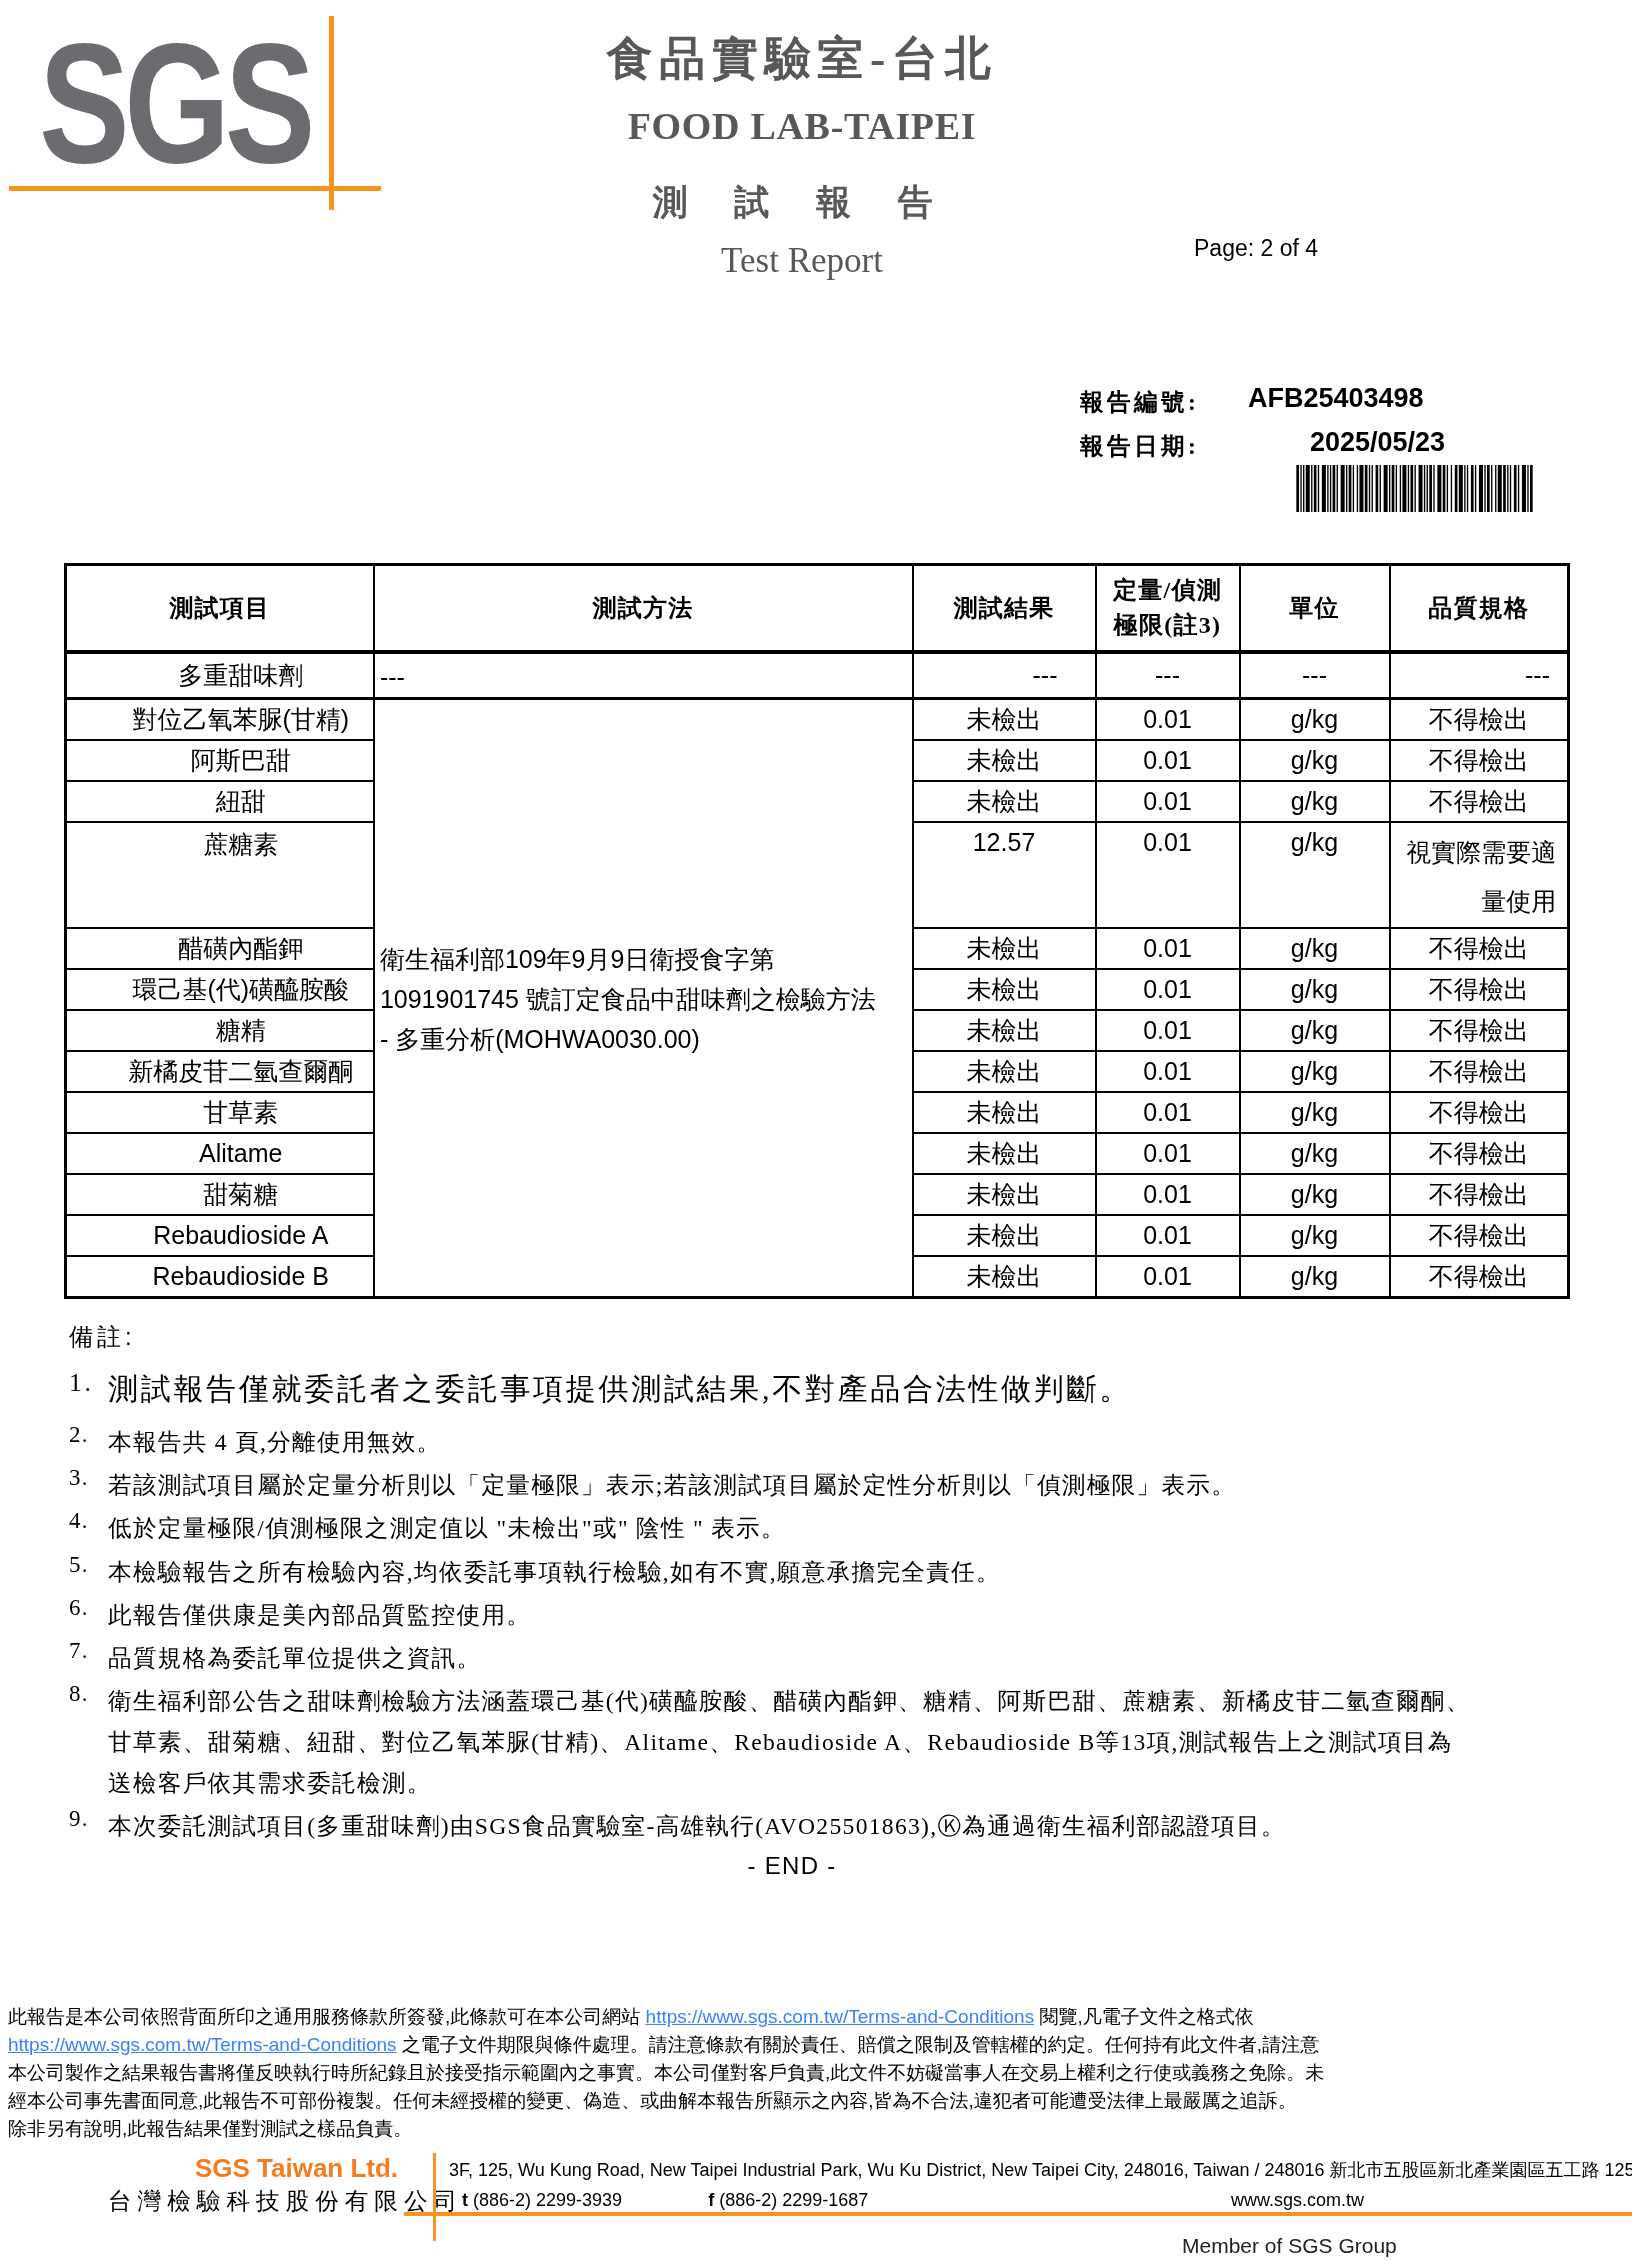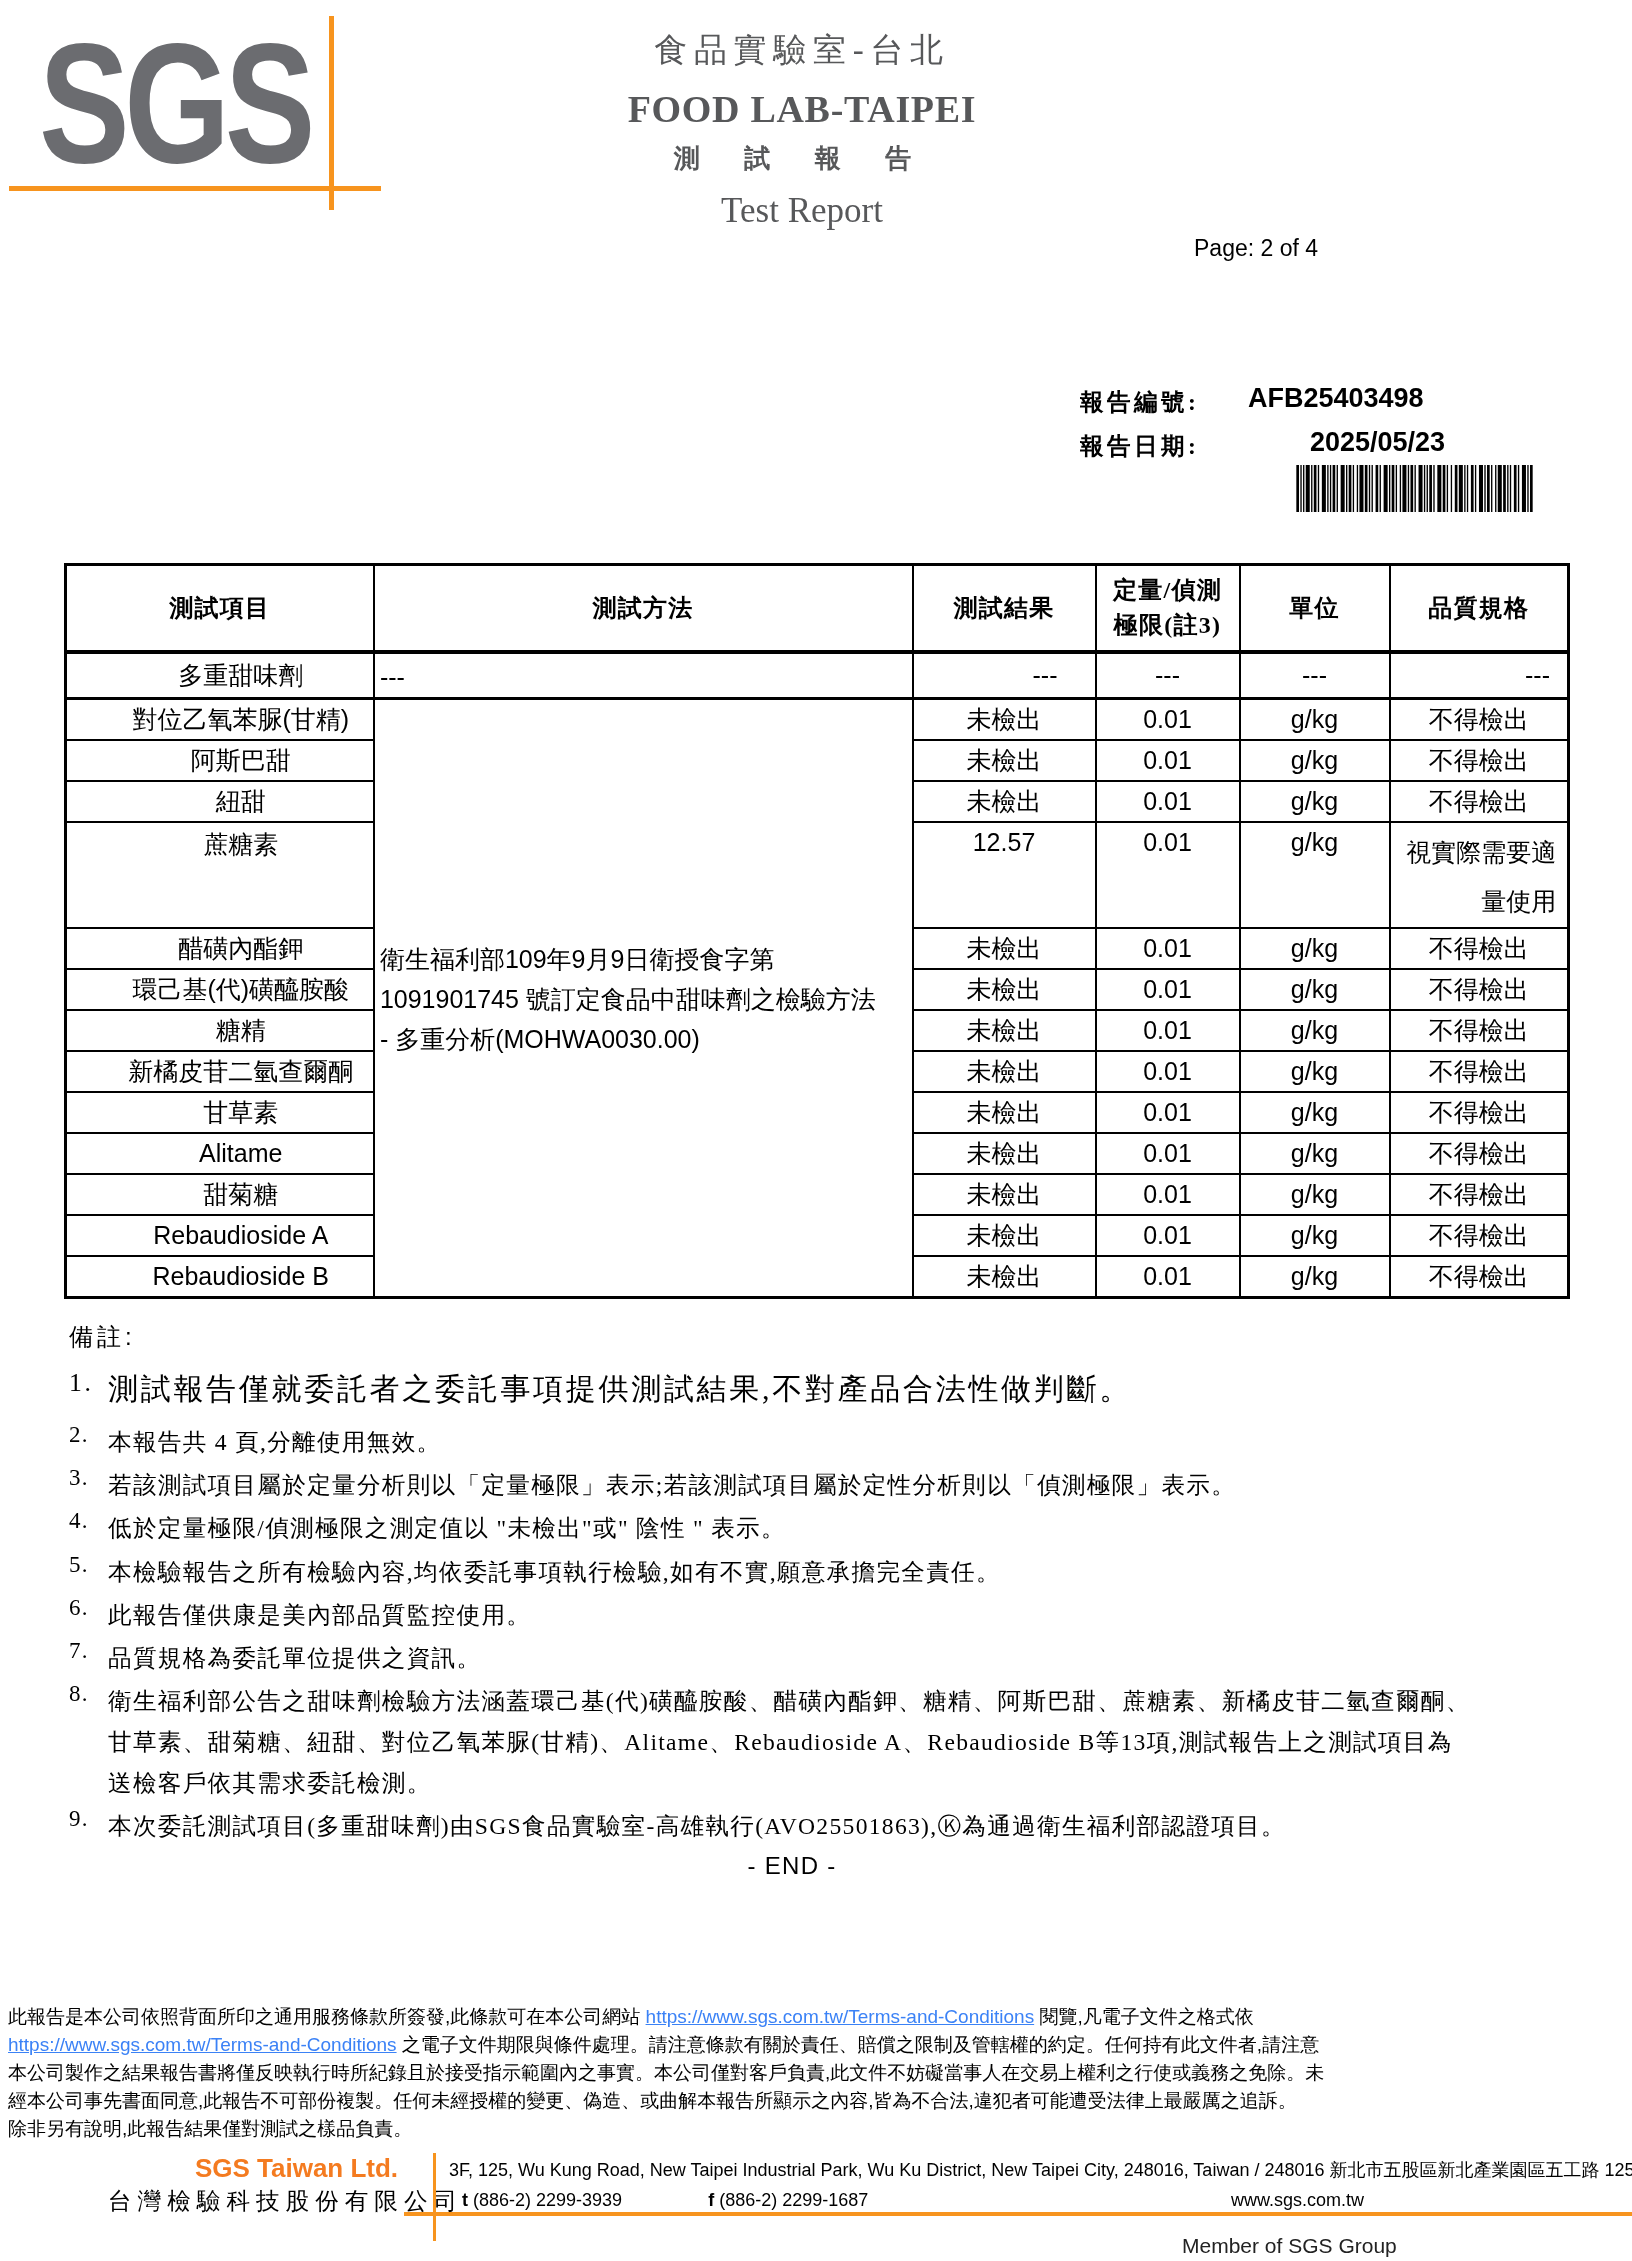--- a/index.html
+++ b/index.html
@@ -8,23 +8,23 @@
 
   
   .logo-text{position:absolute;left:39px;top:17.5px;font-family:"Liberation Sans","DejaVu Sans",sans-serif;
              font-weight:bold;font-size:170px;line-height:170px;color:#6B6C70;letter-spacing:-6.7px;
              transform:scaleX(0.80);transform-origin:left top;}
   .logo-hline{position:absolute;left:9.4px;top:186px;width:372px;height:5.4px;background:#F7941E;}
   .logo-vline{position:absolute;left:329px;top:16px;width:4.7px;height:194px;background:#F7941E;}
 
   
   .titles{position:absolute;left:438px;top:28px;width:728px;text-align:center;color:#57585A;}
-  .title-zh{font-family:"Liberation Serif","DejaVu Serif",serif;font-size:33px;font-weight:400;letter-spacing:6.7px;text-align:center;}
+  .title-zh{font-family:"Liberation Serif","DejaVu Serif",serif;font-size:46px;font-weight:700;letter-spacing:6.7px;text-align:center;}
   .title-en{font-family:"Liberation Serif","DejaVu Serif",serif;font-size:38px;font-weight:bold;margin-top:13.5px;letter-spacing:0.7px;}
-  .report-zh{font-family:"Liberation Serif","DejaVu Serif",serif;font-size:26px;font-weight:600;margin-top:10px;letter-spacing:19px;}
+  .report-zh{font-family:"Liberation Serif","DejaVu Serif",serif;font-size:35px;font-weight:600;margin-top:31px;letter-spacing:19px;}
   .report-en{font-family:"Liberation Serif","DejaVu Serif",serif;font-size:35px;font-weight:normal;margin-top:15px;}
   .page-label{position:absolute;left:1194px;top:235px;font-size:23px;}
 
   
   .ri-label{position:absolute;font-family:"Liberation Serif","DejaVu Serif",serif;font-weight:bold;
             font-size:23.6px;letter-spacing:3.4px;}
   .ri-value{position:absolute;font-size:27px;font-weight:bold;}
   .rno-l{left:1080px;top:386px;} .rno-v{left:1248px;top:383px;}
   .rdt-l{left:1080px;top:430px;} .rdt-v{left:1310px;top:427px;}
   .barcode{position:absolute;left:1296px;top:465px;}

